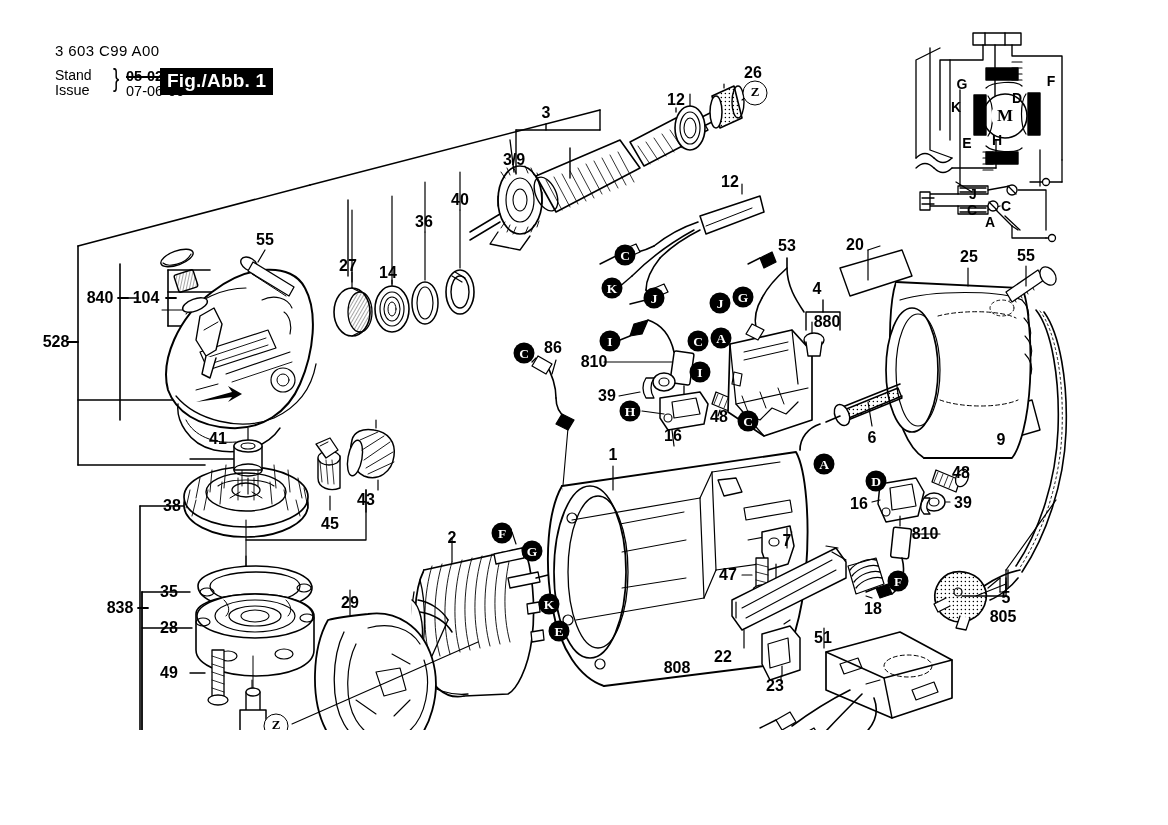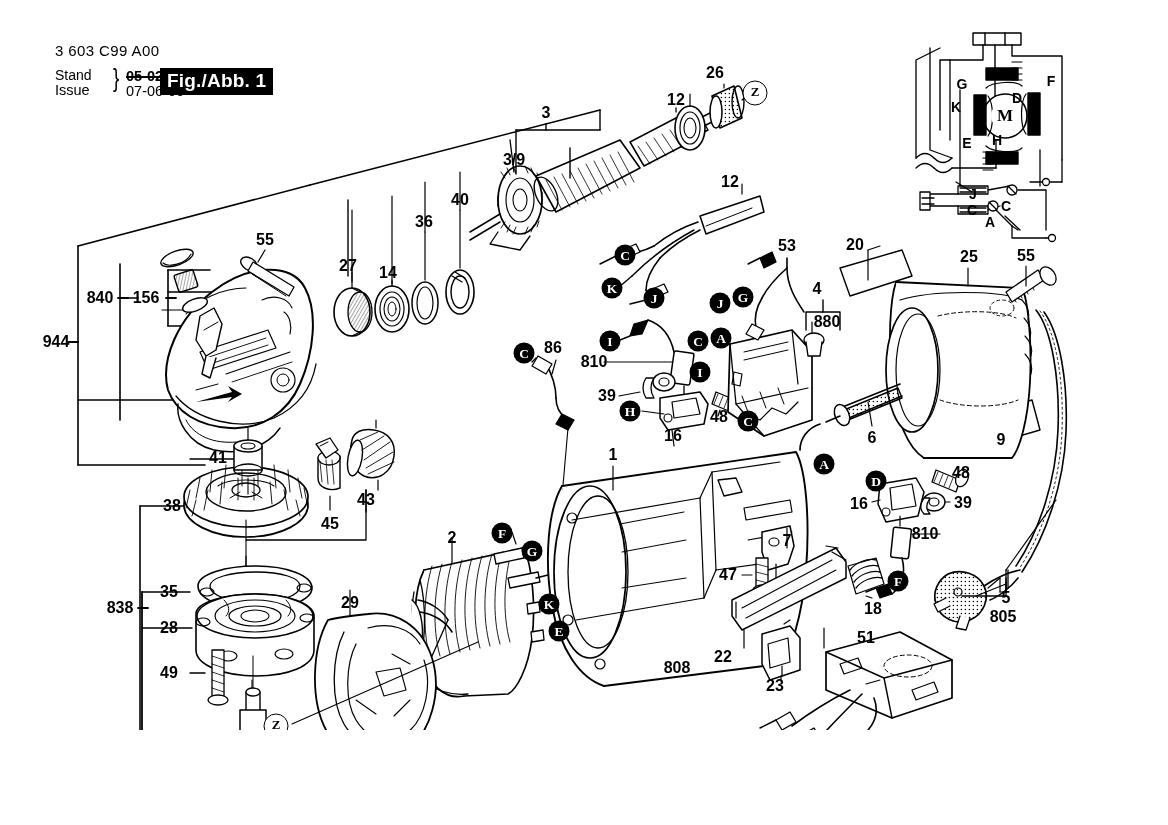--- a/index.html
+++ b/index.html
@@ -635,64 +635,64 @@
         <rect x="920" y="192" width="10" height="18" fill="#fff"></rect>
         <path d="M922 198 L934 198 M922 204 L934 204"></path>
         <path d="M956 182 L972 192"></path>
         <path d="M1005 216 L1020 230"></path>
       </g>
     </g>
   </svg>
 
 
   <div id="labels">
-      <div class="lbl" style="left: 56px; top: 342px;">944</div>
+      <div class="lbl" style="left: 56px; top: 342px;">528</div>
       <div class="lbl" style="left: 100px; top: 298px;">840</div>
-      <div class="lbl" style="left: 146px; top: 298px;">156</div>
-      <div class="lbl" style="left: 218px; top: 458px; text-align: center;">41</div>
+      <div class="lbl" style="left: 146px; top: 298px;">104</div>
+      <div class="lbl" style="left: 218px; top: 439px; text-align: center;">41</div>
       <div class="lbl" style="left: 172px; top: 506px;">38</div>
       <div class="lbl" style="left: 120px; top: 608px;">838</div>
       <div class="lbl" style="left: 169px; top: 592px;">35</div>
       <div class="lbl" style="left: 169px; top: 628px;">28</div>
       <div class="lbl" style="left: 169px; top: 673px;">49</div>
       <div class="lbl" style="left: 172px; top: 740px; margin-top: 32px;">32</div>
       <div class="lbl" style="left: 265px; top: 240px;">55</div>
       <div class="lbl" style="left: 348px; top: 266px;">27</div>
       <div class="lbl" style="left: 388px; top: 273px;">14</div>
       <div class="lbl" style="left: 424px; top: 222px;">36</div>
       <div class="lbl" style="left: 460px; top: 200px;">40</div>
       <div class="lbl" style="left: 330px; top: 524px;">45</div>
       <div class="lbl" style="left: 366px; top: 500px;">43</div>
       <div class="lbl" style="left: 350px; top: 603px;">29</div>
       <div class="lbl" style="left: 452px; top: 538px;">2</div>
       <div class="lbl" style="left: 546px; top: 113px;">3</div>
       <div class="lbl" style="left: 514px; top: 160px;">3/9</div>
       <div class="lbl" style="left: 676px; top: 100px;">12</div>
-      <div class="lbl" style="left: 715px; top: 73px;">26</div>
+      <div class="lbl" style="left: 753px; top: 73px;">26</div>
       <div class="lbl" style="left: 730px; top: 182px;">12</div>
       <div class="lbl" style="left: 553px; top: 348px;">86</div>
       <div class="lbl" style="left: 594px; top: 362px;">810</div>
       <div class="lbl" style="left: 607px; top: 396px;">39</div>
       <div class="lbl" style="left: 673px; top: 436px;">16</div>
       <div class="lbl" style="left: 719px; top: 417px;">48</div>
       <div class="lbl" style="left: 787px; top: 246px;">53</div>
       <div class="lbl" style="left: 817px; top: 289px;">4</div>
       <div class="lbl" style="left: 827px; top: 322px; text-align: center;">880</div>
       <div class="lbl" style="left: 855px; top: 245px;">20</div>
       <div class="lbl" style="left: 969px; top: 257px;">25</div>
       <div class="lbl" style="left: 1026px; top: 256px;">55</div>
       <div class="lbl" style="left: 872px; top: 438px;">6</div>
       <div class="lbl" style="left: 1001px; top: 440px;">9</div>
       <div class="lbl" style="left: 613px; top: 455px;">1</div>
       <div class="lbl" style="left: 787px; top: 541px;">7</div>
       <div class="lbl" style="left: 728px; top: 575px;">47</div>
       <div class="lbl" style="left: 677px; top: 668px;">808</div>
       <div class="lbl" style="left: 723px; top: 657px;">22</div>
       <div class="lbl" style="left: 775px; top: 686px;">23</div>
-      <div class="lbl" style="left: 823px; top: 638px; margin-left: 43px;">51</div>
+      <div class="lbl" style="left: 823px; top: 638px;">51</div>
       <div class="lbl" style="left: 873px; top: 609px;">18</div>
       <div class="lbl" style="left: 859px; top: 504px;">16</div>
       <div class="lbl" style="left: 961px; top: 473px;">48</div>
       <div class="lbl" style="left: 963px; top: 503px;">39</div>
       <div class="lbl" style="left: 925px; top: 534px;">810</div>
       <div class="lbl" style="left: 1006px; top: 598px;">5</div>
       <div class="lbl" style="left: 1003px; top: 617px;">805</div>
     </div>
   <div id="balloons">
       <div class="balloon" style="left: 625px; top: 255px;">C</div>

